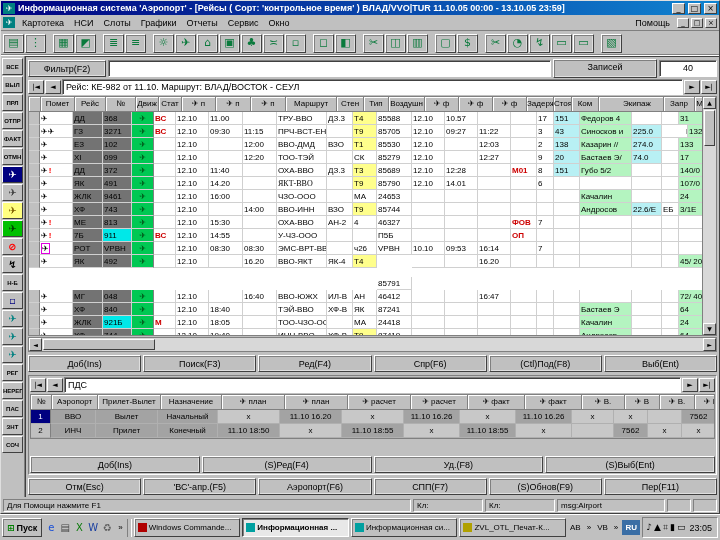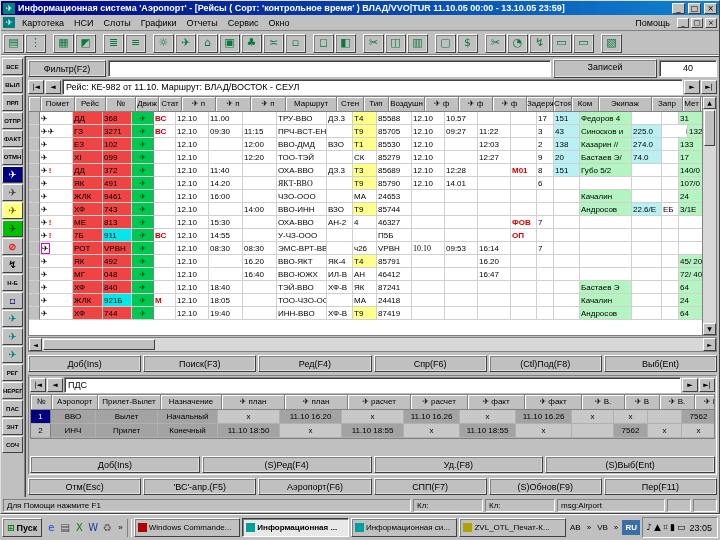--- a/index.html
+++ b/index.html
@@ -38,21 +38,21 @@
   .nav-btn{width:16px;height:14px;padding:0;font-size:7px;line-height:11px;text-align:center;background:#c0c0c0;border:1px solid #fff;border-right-color:#404040;border-bottom-color:#404040;font-family:"DejaVu Sans",sans-serif;}
   .nav-field{flex:1;height:14px;line-height:14px;font-size:9px;padding:0 3px;white-space:nowrap;overflow:hidden;}
   
   .tbl-wrap{flex:none;display:flex;margin-top:1px;height:240px;}
   .tbl{flex:1;overflow:hidden;background:#fff;border:1px solid #808080;display:flex;flex-direction:column;}
   .t-head{display:flex;flex:none;}
   .t-hcell{flex:none;height:14px;line-height:14px;background:#c0c0c0;border-right:1px solid #808080;border-bottom:1px solid #808080;box-shadow:1px 1px 0 #fff inset;font-size:8px;text-align:center;overflow:hidden;white-space:nowrap;}
   .t-row{display:flex;flex:none;}
   .t-cell{flex:none;height:13px;line-height:13px;font-size:8px;border-right:1px solid #d0d0d0;border-bottom:1px solid #d0d0d0;overflow:hidden;white-space:nowrap;padding:0 1px;box-sizing:border-box;}
   .selcol{background:#c0c0c0;border-right:1px solid #808080;}
-  .grn{background:#ef4444;}
+  .grn{background:#737373;}
   .cyn{background:#00e8e8;}
   .pg{background:#b4f4c0;}
   .pc{background:#b8f0f4;}
   .py{background:#ffff8c;}
   .redtx{color:#cc0000;font-weight:bold;}
   .ic{background:#00c853;color:#004d14;text-align:center;border-right:1px solid #808080;}
   .plane{display:inline-block;font-family:"DejaVu Sans",sans-serif;}
   .plane.mag{border:1px solid #e000e0;line-height:9px;}
   .excl{color:#ff0000;font-weight:bold;margin-left:1px;}
   
@@ -220,21 +220,21 @@
                 <div class="t-hcell" style="width: 50px;">Маршрут</div>
                 <div class="t-hcell" style="width: 26px;">Стен</div>
                 <div class="t-hcell" style="width: 24px;">Тип</div>
                 <div class="t-hcell" style="width: 35px;">Воздушн</div>
                 <div class="t-hcell" style="width: 33px;">✈ ф</div>
                 <div class="t-hcell" style="width: 33px;">✈ ф</div>
                 <div class="t-hcell" style="width: 33px;">✈ ф</div>
                 <div class="t-hcell" style="width: 26px;">Задерж</div>
                 <div class="t-hcell" style="width: 17px;">Стоян</div>
                 <div class="t-hcell" style="width: 26px;">Ком</div>
-                <div class="t-hcell" style="width: 52px;">Экипаж</div>
+                <div class="t-hcell" style="width: 52px; padding-left: 12px;">Экипаж</div>
                 <div class="t-hcell" style="width: 30px;">Запр</div>
                 <div class="t-hcell" style="width: 17px;">Мет</div>
                 <div class="t-hcell" style="width: 30px;">Пасс</div>
               </div>
             <div id="mt-body">
                 <div class="t-row">
                   <div class="t-cell selcol" style="width: 11px;"></div>
                   <div class="t-cell" style="width: 33px;"><span class="plane">✈</span></div>
                   <div class="t-cell grn" style="width: 30px;">ДД</div>
                   <div class="t-cell grn" style="width: 29px;">368</div>
@@ -490,21 +490,21 @@
                   <div class="t-cell grn" style="width: 29px;">VPВН</div>
                   <div class="t-cell ic" style="width: 22px;">✈</div>
                   <div class="t-cell redtx" style="width: 22px;"></div>
                   <div class="t-cell" style="width: 33px;">12.10</div>
                   <div class="t-cell" style="width: 34px;">08:30</div>
                   <div class="t-cell" style="width: 34px;">08:30</div>
                   <div class="t-cell" style="width: 50px;">ЭМС-ВРТ-ВВО</div>
                   <div class="t-cell" style="width: 26px;"></div>
                   <div class="t-cell" style="width: 24px;">ч26</div>
                   <div class="t-cell" style="width: 35px;">VPВН</div>
-                  <div class="t-cell" style="width: 33px; font-family: Liberation Serif, serif;">10.10</div>
+                  <div class="t-cell" style="width: 33px;">10.10</div>
                   <div class="t-cell" style="width: 33px;">09:53</div>
                   <div class="t-cell" style="width: 33px;">16:14</div>
                   <div class="t-cell redtx" style="width: 26px;"></div>
                   <div class="t-cell" style="width: 17px;">7</div>
                   <div class="t-cell" style="width: 26px;"></div>
                   <div class="t-cell" style="width: 52px;"></div>
                   <div class="t-cell" style="width: 30px;"></div>
                   <div class="t-cell" style="width: 17px;"></div>
                   <div class="t-cell" style="width: 30px;"></div>
                 </div>
@@ -514,21 +514,21 @@
                   <div class="t-cell grn" style="width: 30px;">ЯК</div>
                   <div class="t-cell grn" style="width: 29px;">492</div>
                   <div class="t-cell ic" style="width: 22px;">✈</div>
                   <div class="t-cell redtx" style="width: 22px;"></div>
                   <div class="t-cell" style="width: 33px;">12.10</div>
                   <div class="t-cell" style="width: 34px;"></div>
                   <div class="t-cell" style="width: 34px;">16.20</div>
                   <div class="t-cell" style="width: 50px;">ВВО-ЯКТ</div>
                   <div class="t-cell" style="width: 26px;">ЯК-4</div>
                   <div class="t-cell py" style="width: 24px;">Т4</div>
-                  <div class="t-cell" style="width: 35px;">85791</div>
+                  <div class="t-cell" style="width: 35px; margin-top: 22px;">85791</div>
                   <div class="t-cell" style="width: 33px;"></div>
                   <div class="t-cell" style="width: 33px;"></div>
                   <div class="t-cell" style="width: 33px;">16.20</div>
                   <div class="t-cell redtx" style="width: 26px;"></div>
                   <div class="t-cell" style="width: 17px;"></div>
                   <div class="t-cell" style="width: 26px;"></div>
                   <div class="t-cell" style="width: 52px;"></div>
                   <div class="t-cell" style="width: 30px;"></div>
                   <div class="t-cell" style="width: 17px;"></div>
                   <div class="t-cell pg" style="width: 30px;">45/ 20</div>

